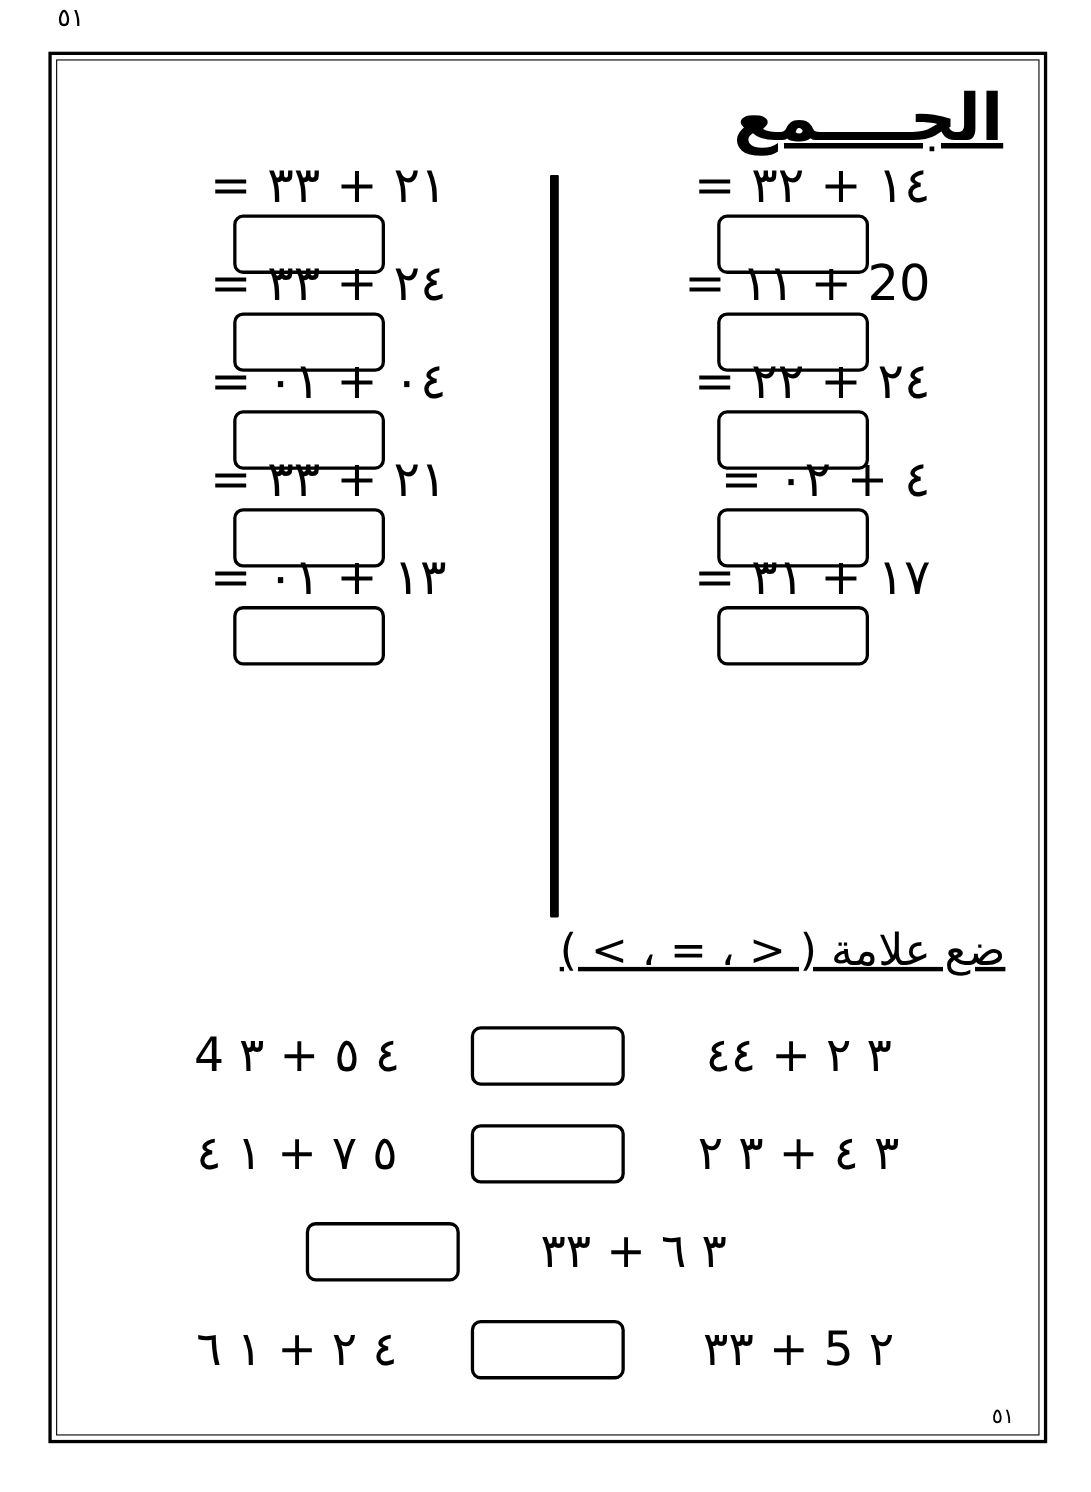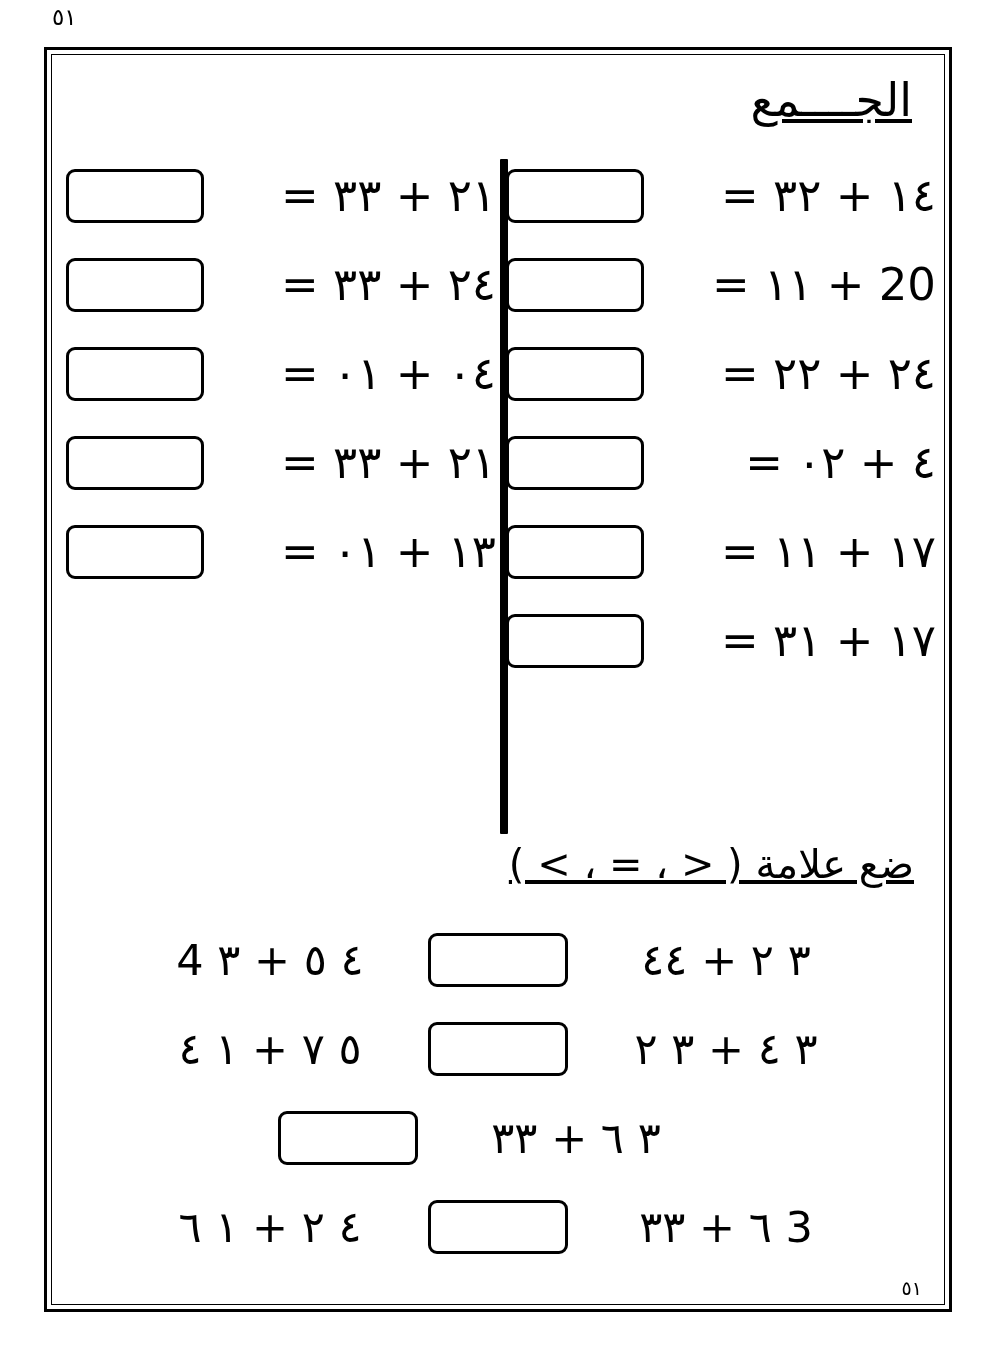--- a/index.html
+++ b/index.html
@@ -42,22 +42,22 @@
     right: 4px;
     bottom: 4px;
     border: 1px solid #000;
     box-sizing: border-box;
   }
 
   .title {
     position: absolute;
     top: 22px;
     right: 32px;
-    font-size: 46px;
-    font-weight: normal;
+    font-size: 59px;
+    font-weight: bold;
     text-decoration: underline;
     letter-spacing: -1px;
     line-height: 1;
   }
 
   
   .add-section {
     position: absolute;
     top: 96px;
     left: 0;
@@ -79,23 +79,23 @@
     position: absolute;
     top: 0;
     width: 430px;
   }
   .column.right { right: 8px; }
   .column.left  { left: 14px; }
 
   .eq-row {
     height: 89px;
     display: flex;
-    flex-direction: row;
+    flex-direction: column;
     align-items: center;
-    justify-content: space-between;
+    justify-content: center;
   }
   .eq-expr {
     font-size: 45px;
     letter-spacing: 3px;
     white-space: nowrap;
     direction: rtl;
     min-width: 244px;
     text-align: right;
     padding-left: 6px;
   }
@@ -185,24 +185,20 @@
         </div>
         <div class="eq-row">
           <div class="eq-expr">٢٤ + ٢٢ =</div>
           <div class="answer-box"></div>
         </div>
         <div class="eq-row">
           <div class="eq-expr">٤ + ٠٢ =</div>
           <div class="answer-box"></div>
         </div>
         <div class="eq-row">
-          <div class="eq-expr">١٧ + ١١ =</div>
-          <div class="answer-box"></div>
-        </div>
-        <div class="eq-row">
           <div class="eq-expr">١٧ + ٣١ =</div>
           <div class="answer-box"></div>
         </div>
       </div>
 
       <div class="column left">
         <div class="eq-row">
           <div class="eq-expr">٢١ + ٣٣ =</div>
           <div class="answer-box"></div>
         </div>
@@ -236,21 +232,21 @@
       <div class="cmp-row">
         <div class="cmp-expr">٣ ٤ + ٣ ٢</div>
         <div class="cmp-box"></div>
         <div class="cmp-expr">٥ ٧ + ١ ٤</div>
       </div>
       <div class="cmp-row">
         <div class="cmp-expr">٣ ٦ + ٣٣</div>
         <div class="cmp-box"></div>
       </div>
       <div class="cmp-row">
-        <div class="cmp-expr">3 ٦ + ٣٣</div>
+        <div class="cmp-expr">٢ 5 + ٣٣</div>
         <div class="cmp-box"></div>
         <div class="cmp-expr">٤ ٢ + ١ ٦</div>
       </div>
     </div>
 
     <div class="page-number-bottom">٥١</div>
   </div>
 </div>
 
 </body></html>

